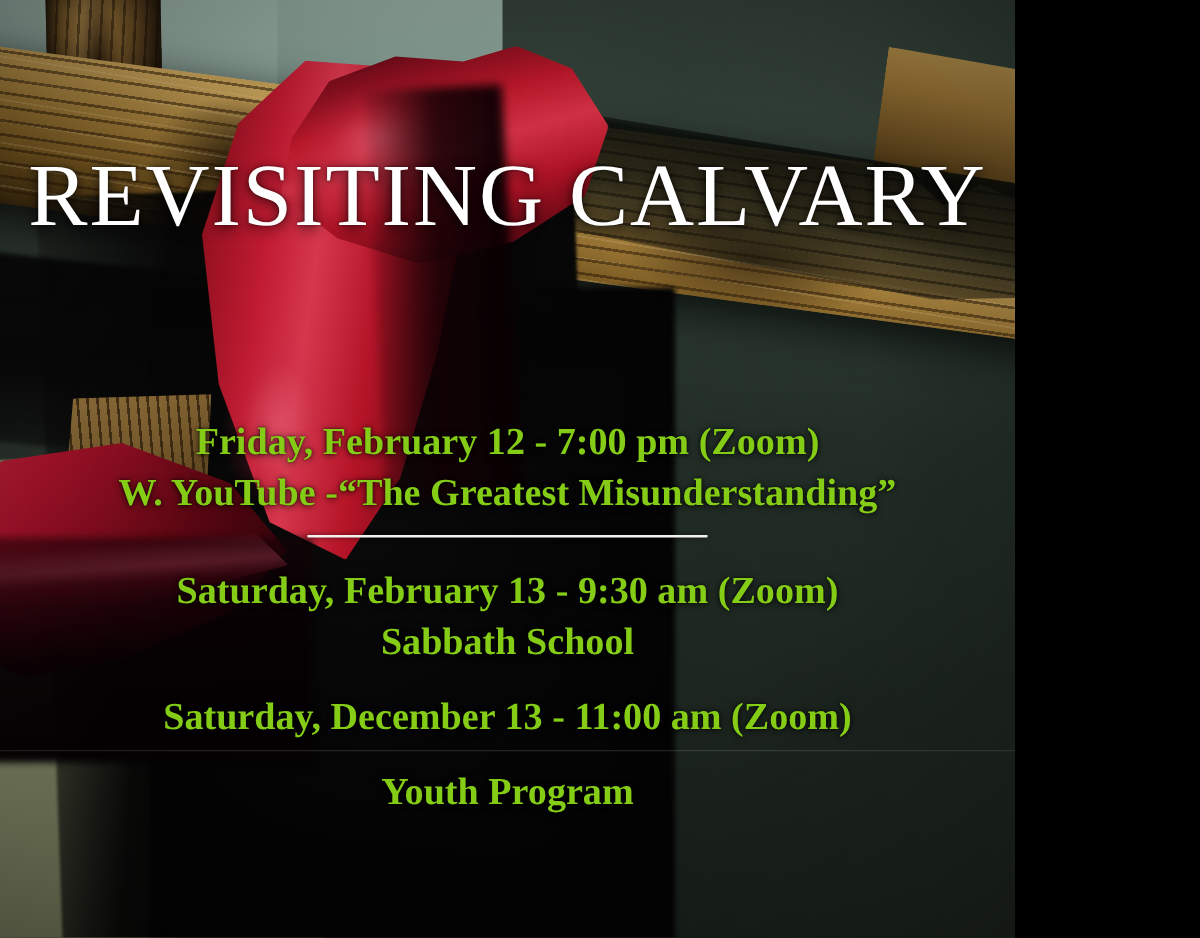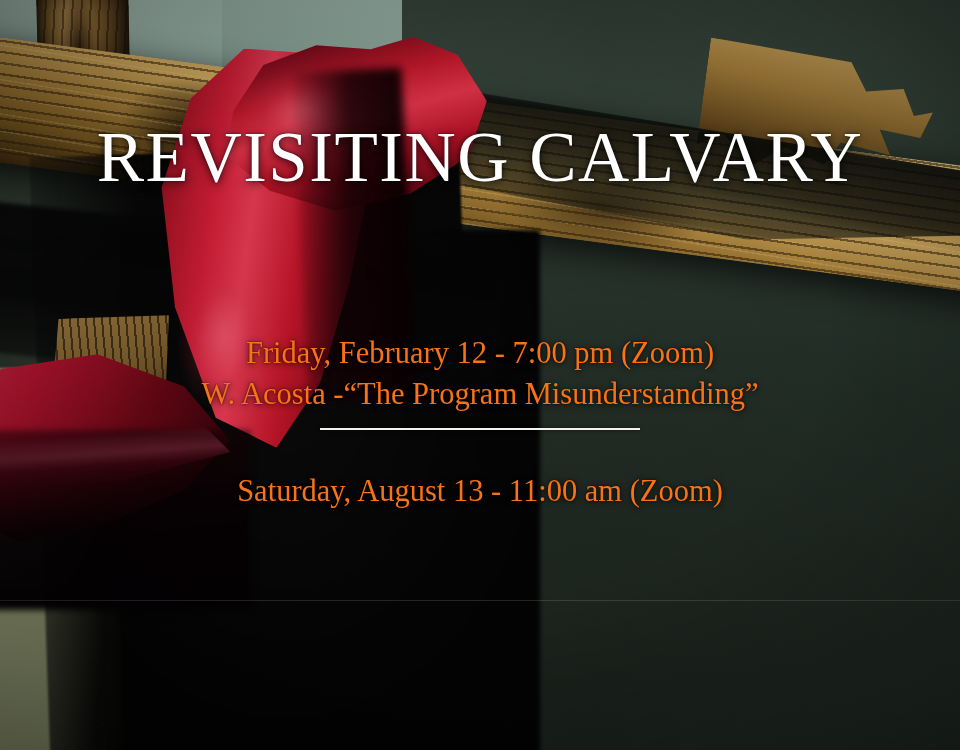--- a/index.html
+++ b/index.html
@@ -3,21 +3,21 @@
 <meta charset="utf-8">
 <title>Revisiting Calvary</title>
 <style>
   html, body {
     margin: 0;
     padding: 0;
     background: #000;
   }
   #poster {
     position: relative;
-    width: 960px;
+    width: 812px;
     height: 750px;
     overflow: hidden;
     font-family: "Liberation Serif", "DejaVu Serif", serif;
     background: #2f3a33;
     user-select: none;
   }
 
   
   .layer { position: absolute; }
 
@@ -251,23 +251,24 @@
     position: absolute;
     left: 0; right: 0;
     top: 333px;
     text-align: center;
     color: #ffffff;
   }
   .event { margin: 0; }
   .line {
     font-size: 30.5px;
     line-height: 41px;
-    color: #f97316;
+    color: #84cc16;
     text-shadow: 0 1px 6px rgba(0,0,0,.80), 0 0 2px rgba(0,0,0,.6);
     white-space: nowrap;
+    font-weight: bold;
   }
   .gap-1 { height: 13px; }
   .gap-2 { height: 22px; }
   .gap-3 { height: 19px; }
 
   #divider {
     width: 320px;
     height: 2px;
     margin: 0 auto;
     background: #f2f2ee;
@@ -310,33 +311,38 @@
 
   <div class="layer" id="seam"></div>
   <div class="layer" id="vignette"></div>
 
   <div id="title">REVISITING CALVARY</div>
 
   <div id="schedule">
 
     <div class="event">
       <div class="line">Friday, February 12 - 7:00 pm  (Zoom)</div>
-      <div class="line">W. Acosta -“The Program Misunderstanding”</div>
+      <div class="line">W. YouTube -“The Greatest Misunderstanding”</div>
     </div>
 
     <div class="gap-1"></div>
     <div id="divider"></div>
     <div class="gap-2"></div>
 
+    <div class="event">
+      <div class="line">Saturday, February 13 - 9:30 am (Zoom)</div>
+      <div class="line">Sabbath School</div>
+    </div>
 
     <div class="gap-3"></div>
 
     <div class="event">
-      <div class="line">Saturday, August 13 - 11:00 am (Zoom)</div>
+      <div class="line">Saturday, December 13 - 11:00 am (Zoom)</div>
     </div>
 
     <div class="gap-3"></div>
 
     <div class="event">
+      <div class="line">Youth Program</div>
     </div>
 
   </div>
 </div>
 
 </body></html>

